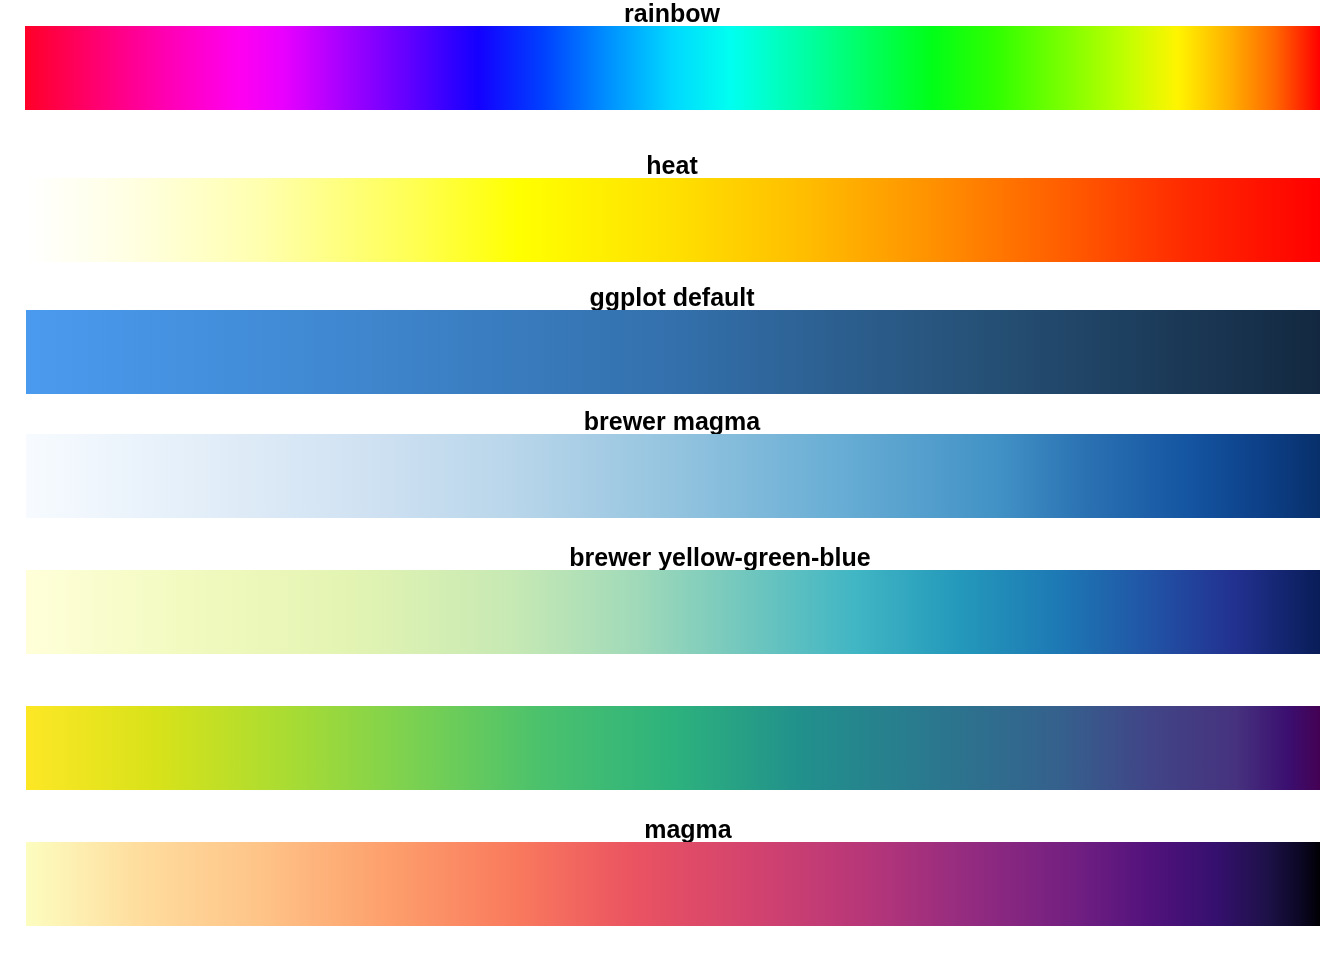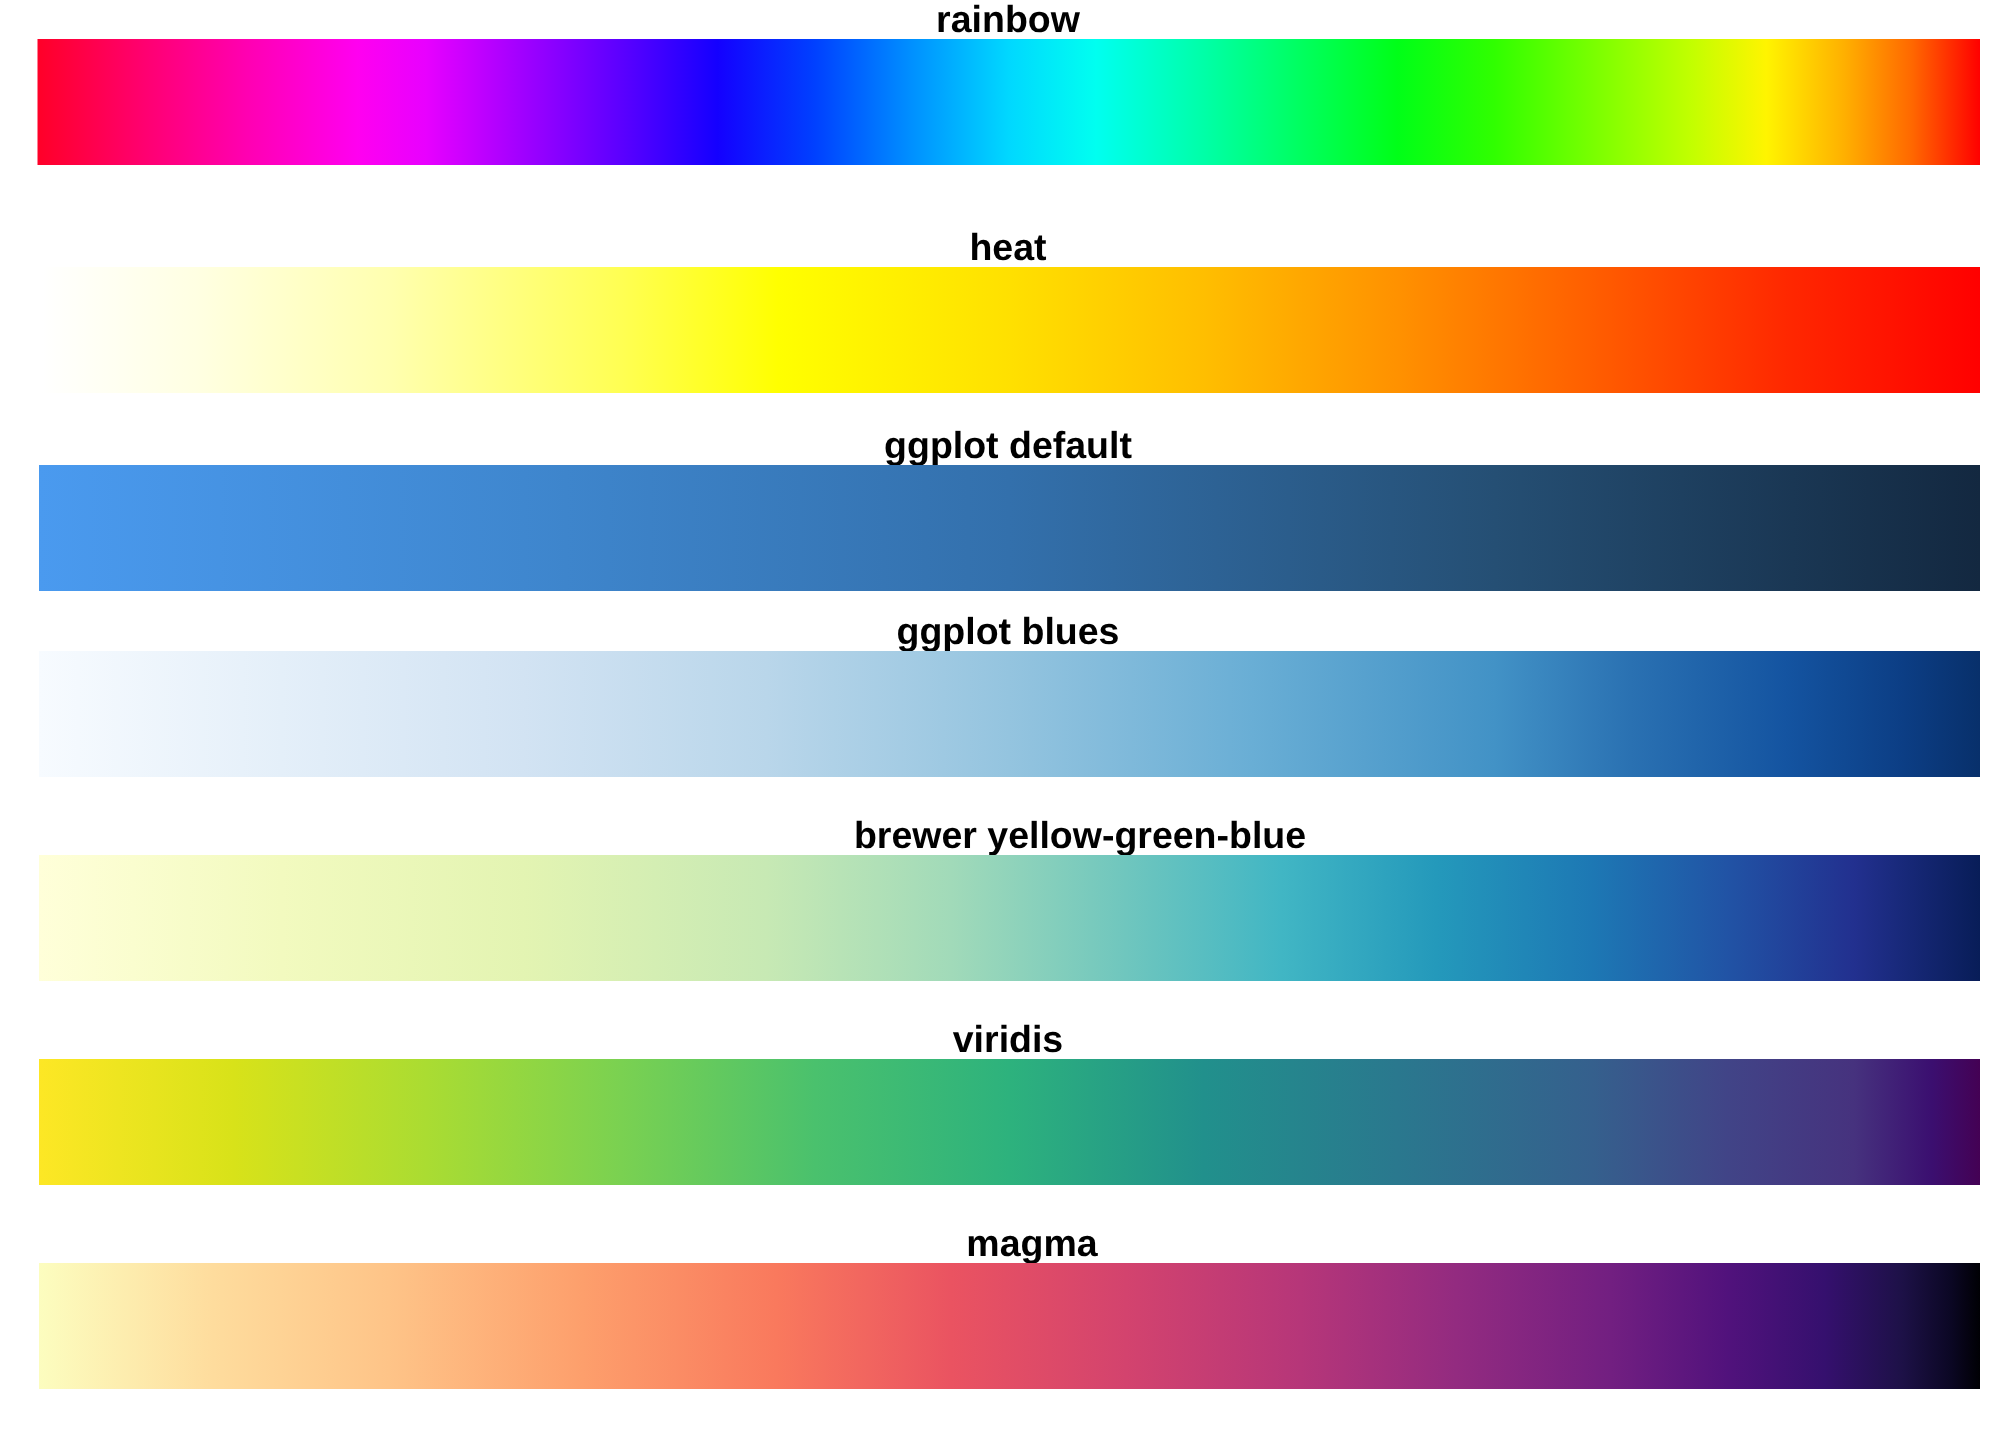--- a/index.html
+++ b/index.html
@@ -66,31 +66,30 @@
     <div class="palette-title" style="top:0px;">heat</div>
     <div class="gradient-bar" style="top: 26px; background: linear-gradient(to right, rgb(255, 255, 255) 0%, rgb(255, 255, 226) 8%, rgb(255, 255, 175) 18%, rgb(255, 255, 82) 30%, rgb(255, 255, 0) 38%, rgb(255, 224, 0) 50%, rgb(255, 190, 0) 60%, rgb(255, 145, 0) 70%, rgb(255, 94, 0) 80%, rgb(255, 40, 0) 90%, rgb(255, 0, 0) 100%);"></div>
   </div>
 
   <div class="palette-block row-2" style="top:284px;height:136px;">
     <div class="palette-title" style="top:0px;">ggplot default</div>
     <div class="gradient-bar" style="top: 26px; background: linear-gradient(to right, rgb(74, 154, 239) 0%, rgb(63, 135, 207) 25%, rgb(51, 112, 172) 50%, rgb(37, 79, 116) 75%, rgb(19, 40, 64) 100%);"></div>
   </div>
 
   <div class="palette-block row-3" style="top:408px;height:136px;">
-    <div class="palette-title" style="top:0px;">ggplot blues</div>
+    <div class="palette-title" style="top:0px;">brewer magma</div>
     <div class="gradient-bar" style="top: 26px; background: linear-gradient(to right, rgb(247, 251, 255) 0%, rgb(228, 239, 249) 12.5%, rgb(210, 227, 243) 25%, rgb(185, 214, 234) 37.5%, rgb(148, 196, 223) 50%, rgb(105, 174, 213) 62.5%, rgb(66, 146, 198) 75%, rgb(42, 113, 178) 82%, rgb(20, 84, 161) 90%, rgb(12, 62, 133) 96%, rgb(8, 48, 107) 100%);"></div>
   </div>
 
   <div class="palette-block row-4" style="top:544px;height:136px;">
     <div class="palette-title" style="top:0px;padding-left:48px;">brewer yellow-green-blue</div>
     <div class="gradient-bar" style="top: 26px; background: linear-gradient(to right, rgb(255, 255, 217) 0%, rgb(242, 250, 191) 12.5%, rgb(227, 244, 178) 25%, rgb(199, 233, 180) 37.5%, rgb(161, 218, 185) 47%, rgb(111, 198, 190) 56%, rgb(65, 182, 196) 64%, rgb(36, 153, 187) 72%, rgb(29, 120, 180) 80%, rgb(33, 83, 165) 87%, rgb(34, 48, 143) 93.5%, rgb(8, 29, 88) 100%);"></div>
   </div>
 
   <div class="palette-block row-5" style="top:680px;height:136px;">
-    <div class="palette-title" style="top:0px;">viridis</div>
     <div class="gradient-bar" style="top: 26px; background: linear-gradient(to right, rgb(253, 231, 37) 0%, rgb(216, 226, 25) 10%, rgb(170, 220, 50) 20%, rgb(122, 209, 81) 30%, rgb(74, 193, 109) 40%, rgb(45, 178, 125) 50%, rgb(33, 144, 140) 60%, rgb(42, 120, 142) 70%, rgb(53, 96, 141) 80%, rgb(65, 68, 135) 87%, rgb(70, 50, 126) 93.5%, rgb(59, 15, 112) 97.5%, rgb(68, 1, 84) 100%);"></div>
   </div>
 
   <div class="palette-block row-6" style="top:816px;height:136px;">
     <div class="palette-title" style="top:0px;padding-left:16px;">magma</div>
     <div class="gradient-bar" style="top: 26px; background: linear-gradient(to right, rgb(252, 253, 191) 0%, rgb(254, 220, 157) 9%, rgb(254, 196, 136) 18%, rgb(253, 159, 108) 28%, rgb(249, 121, 93) 38%, rgb(234, 83, 97) 47%, rgb(211, 67, 110) 56%, rgb(182, 54, 121) 65%, rgb(147, 43, 128) 73%, rgb(114, 31, 129) 81%, rgb(81, 18, 124) 87%, rgb(53, 16, 110) 92%, rgb(29, 17, 71) 96%, rgb(11, 7, 36) 98.5%, rgb(0, 0, 4) 100%);"></div>
   </div>
 
 </div>
 

